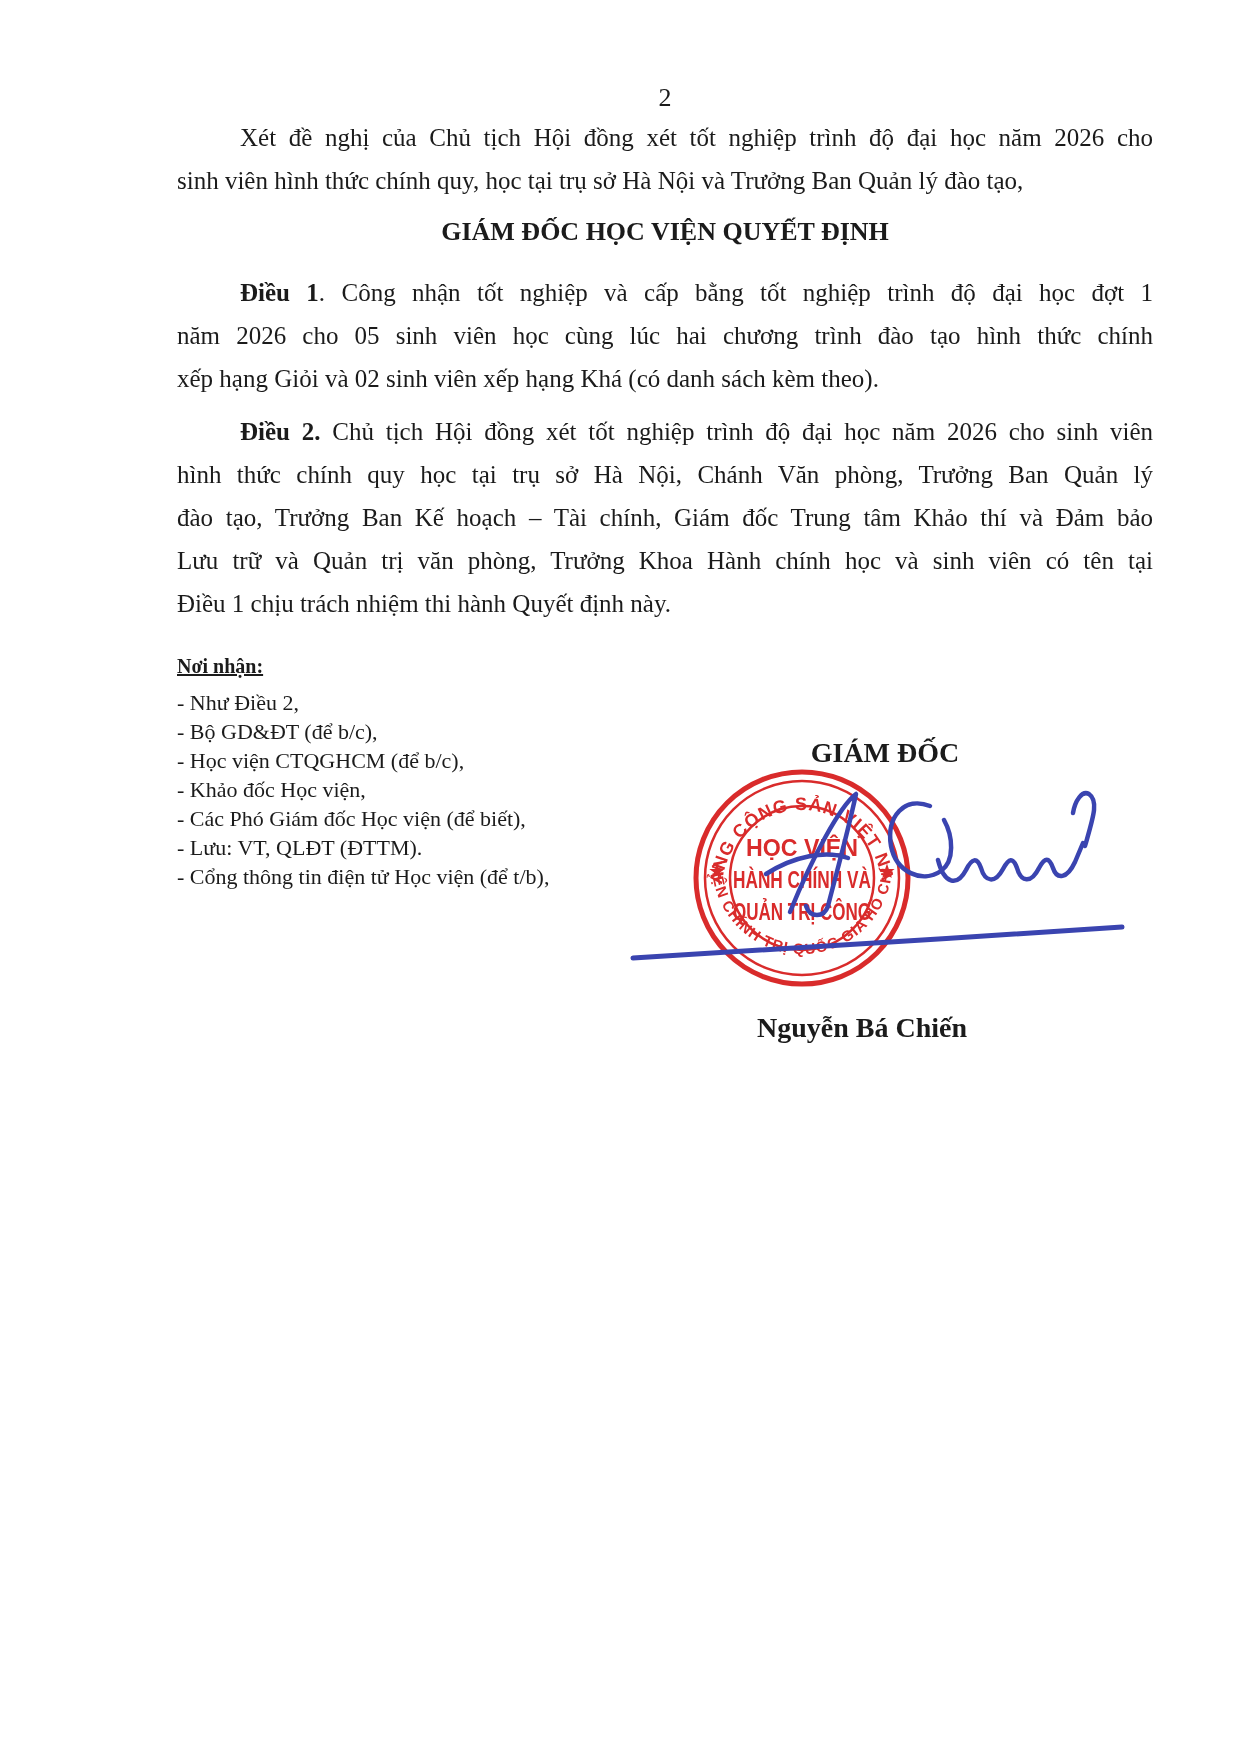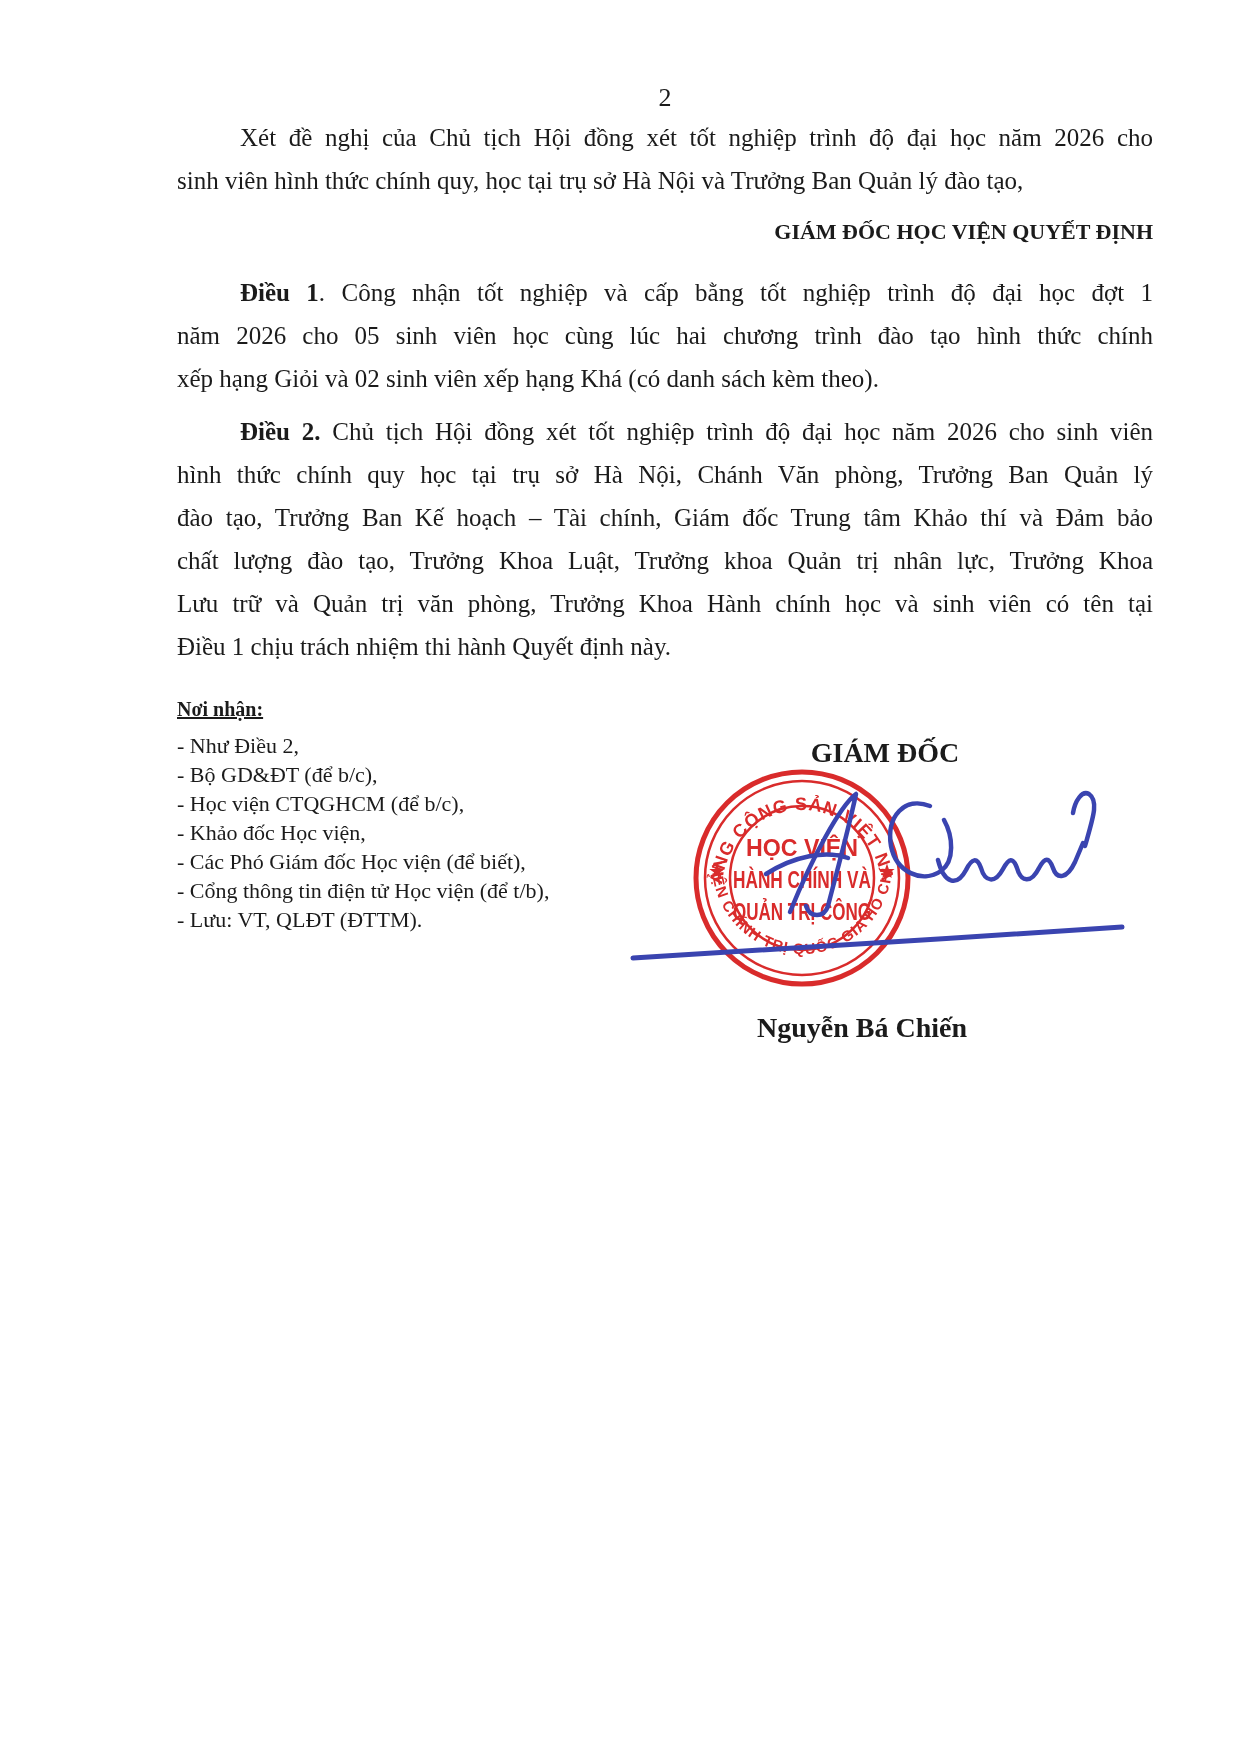--- a/index.html
+++ b/index.html
@@ -14,21 +14,21 @@
   .content{position:absolute;left:0;top:0;width:1241px;
            padding:80px 88px 0 177px;box-sizing:border-box;}
   .page-number{line-height:36px;text-align:center;font-size:26px;}
   .para{font-size:25px;}
   .line{line-height:43px;text-align:justify;text-align-last:justify;
         -moz-text-align-last:justify;white-space:normal;}
   .line.last{text-align:left;text-align-last:auto;}
   .line.first-indent{padding-left:63px;}
   .b{font-weight:bold;}
   .i{}
-  .heading{line-height:43px;font-weight:bold;font-size:22px;text-align:right;}
+  .heading{line-height:43px;font-weight:bold;font-size:26px;text-align:center;}
   .block-decision-heading{margin-top:8px;}
   .block-article-1{margin-top:18px;}
   .block-article-2{margin-top:10px;}
   .recipients{margin-top:20px;}
   .recipients-label{font-size:20px;font-weight:bold;text-decoration:underline;line-height:43px;}
   .recipient{font-size:22px;line-height:29px;text-align:left;}
   
   .sig-title{position:absolute;left:620px;top:731px;width:530px;text-align:center;
              font-weight:bold;font-size:28px;line-height:43px;}
   .seal-wrap{position:absolute;left:682px;top:758px;width:240px;height:240px;z-index:1;}
@@ -56,36 +56,35 @@
         <div class="heading block-decision-heading">GIÁM ĐỐC HỌC VIỆN QUYẾT ĐỊNH</div>
         <div class="para block-article-1">
           <div class="line first-indent"><span class="b">Điều 1</span><span>. Công nhận tốt nghiệp và cấp bằng tốt nghiệp trình độ đại học đợt 1</span></div>
           <div class="line"><span>năm 2026 cho 05 sinh viên học cùng lúc hai chương trình đào tạo hình thức chính</span></div>
           <div class="line last"><span>xếp hạng Giỏi và 02 sinh viên xếp hạng Khá (</span><span class="i">có danh sách kèm theo</span><span>).</span></div>
         </div>
         <div class="para block-article-2">
           <div class="line first-indent"><span class="b">Điều 2.</span><span> Chủ tịch Hội đồng xét tốt nghiệp trình độ đại học năm 2026 cho sinh viên</span></div>
           <div class="line"><span>hình thức chính quy học tại trụ sở Hà Nội, Chánh Văn phòng, Trưởng Ban Quản lý</span></div>
           <div class="line"><span>đào tạo, Trưởng Ban Kế hoạch – Tài chính, Giám đốc Trung tâm Khảo thí và Đảm bảo</span></div>
-          <div class="line"><span>chất lượng đào tạo, Trưởng Khoa Luật, Trưởng khoa Quản trị nhân lực, Trưởng Khoa</span></div>
           <div class="line"><span>Lưu trữ và Quản trị văn phòng, Trưởng Khoa Hành chính học và sinh viên có tên tại</span></div>
           <div class="line last"><span>Điều 1 chịu trách nhiệm thi hành Quyết định này.</span></div>
         </div>
       </div>
 
     <div class="recipients">
       <div class="recipients-label">Nơi nhận:</div>
       <div>
           <div class="recipient">- Như Điều 2,</div>
           <div class="recipient">- Bộ GD&amp;ĐT (để b/c),</div>
           <div class="recipient">- Học viện CTQGHCM (để b/c),</div>
           <div class="recipient">- Khảo đốc Học viện,</div>
           <div class="recipient">- Các Phó Giám đốc Học viện (để biết),</div>
+          <div class="recipient">- Lưu: VT, QLĐT (ĐTTM).</div>
           <div class="recipient">- Cổng thông tin điện tử Học viện (để t/b),</div>
-          <div class="recipient">- Lưu: VT, QLĐT (ĐTTM).</div>
         </div>
     </div>
   </div>
 
   <div class="sig-title">GIÁM ĐỐC</div>
 
   <div class="seal-wrap">
     <svg width="240" height="240" viewBox="-120 -120 240 240">
       <circle class="seal-ring" cx="0" cy="0" r="106" stroke-width="5"></circle>
       <circle class="seal-ring" cx="0" cy="0" r="97" stroke-width="2.5"></circle>

